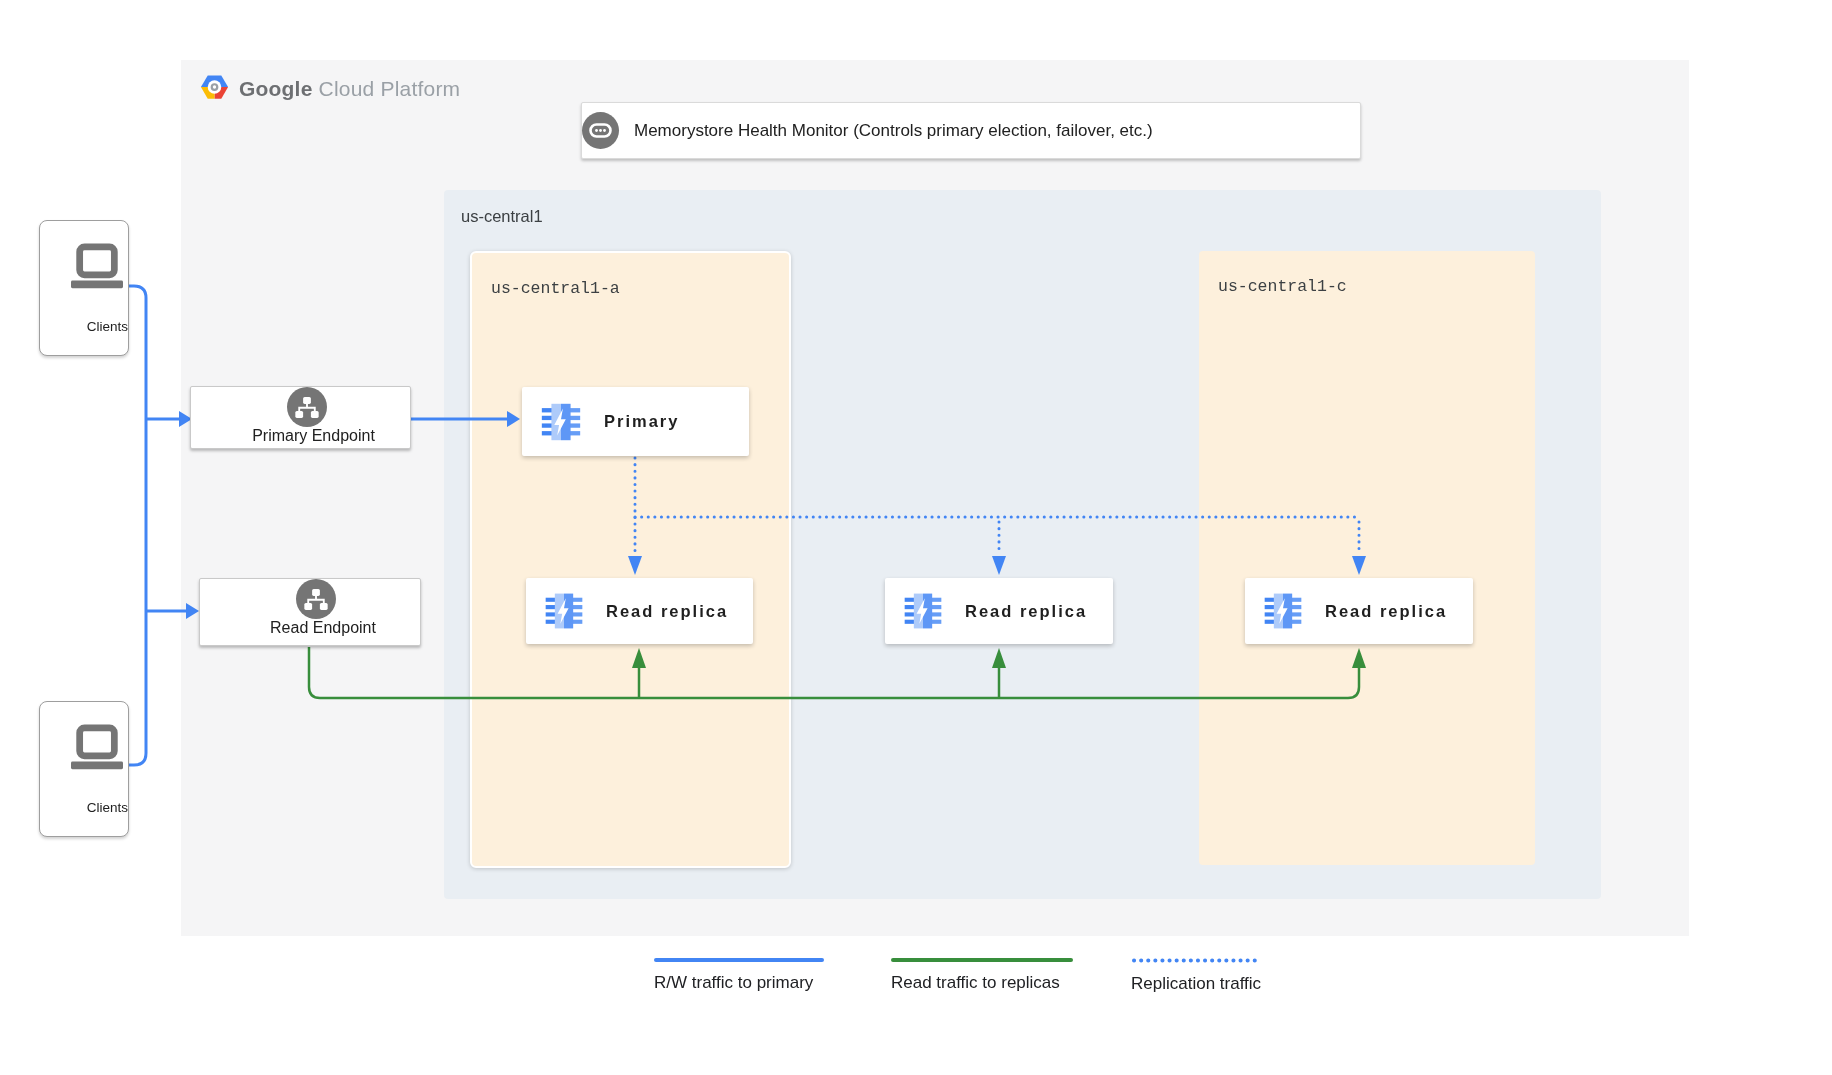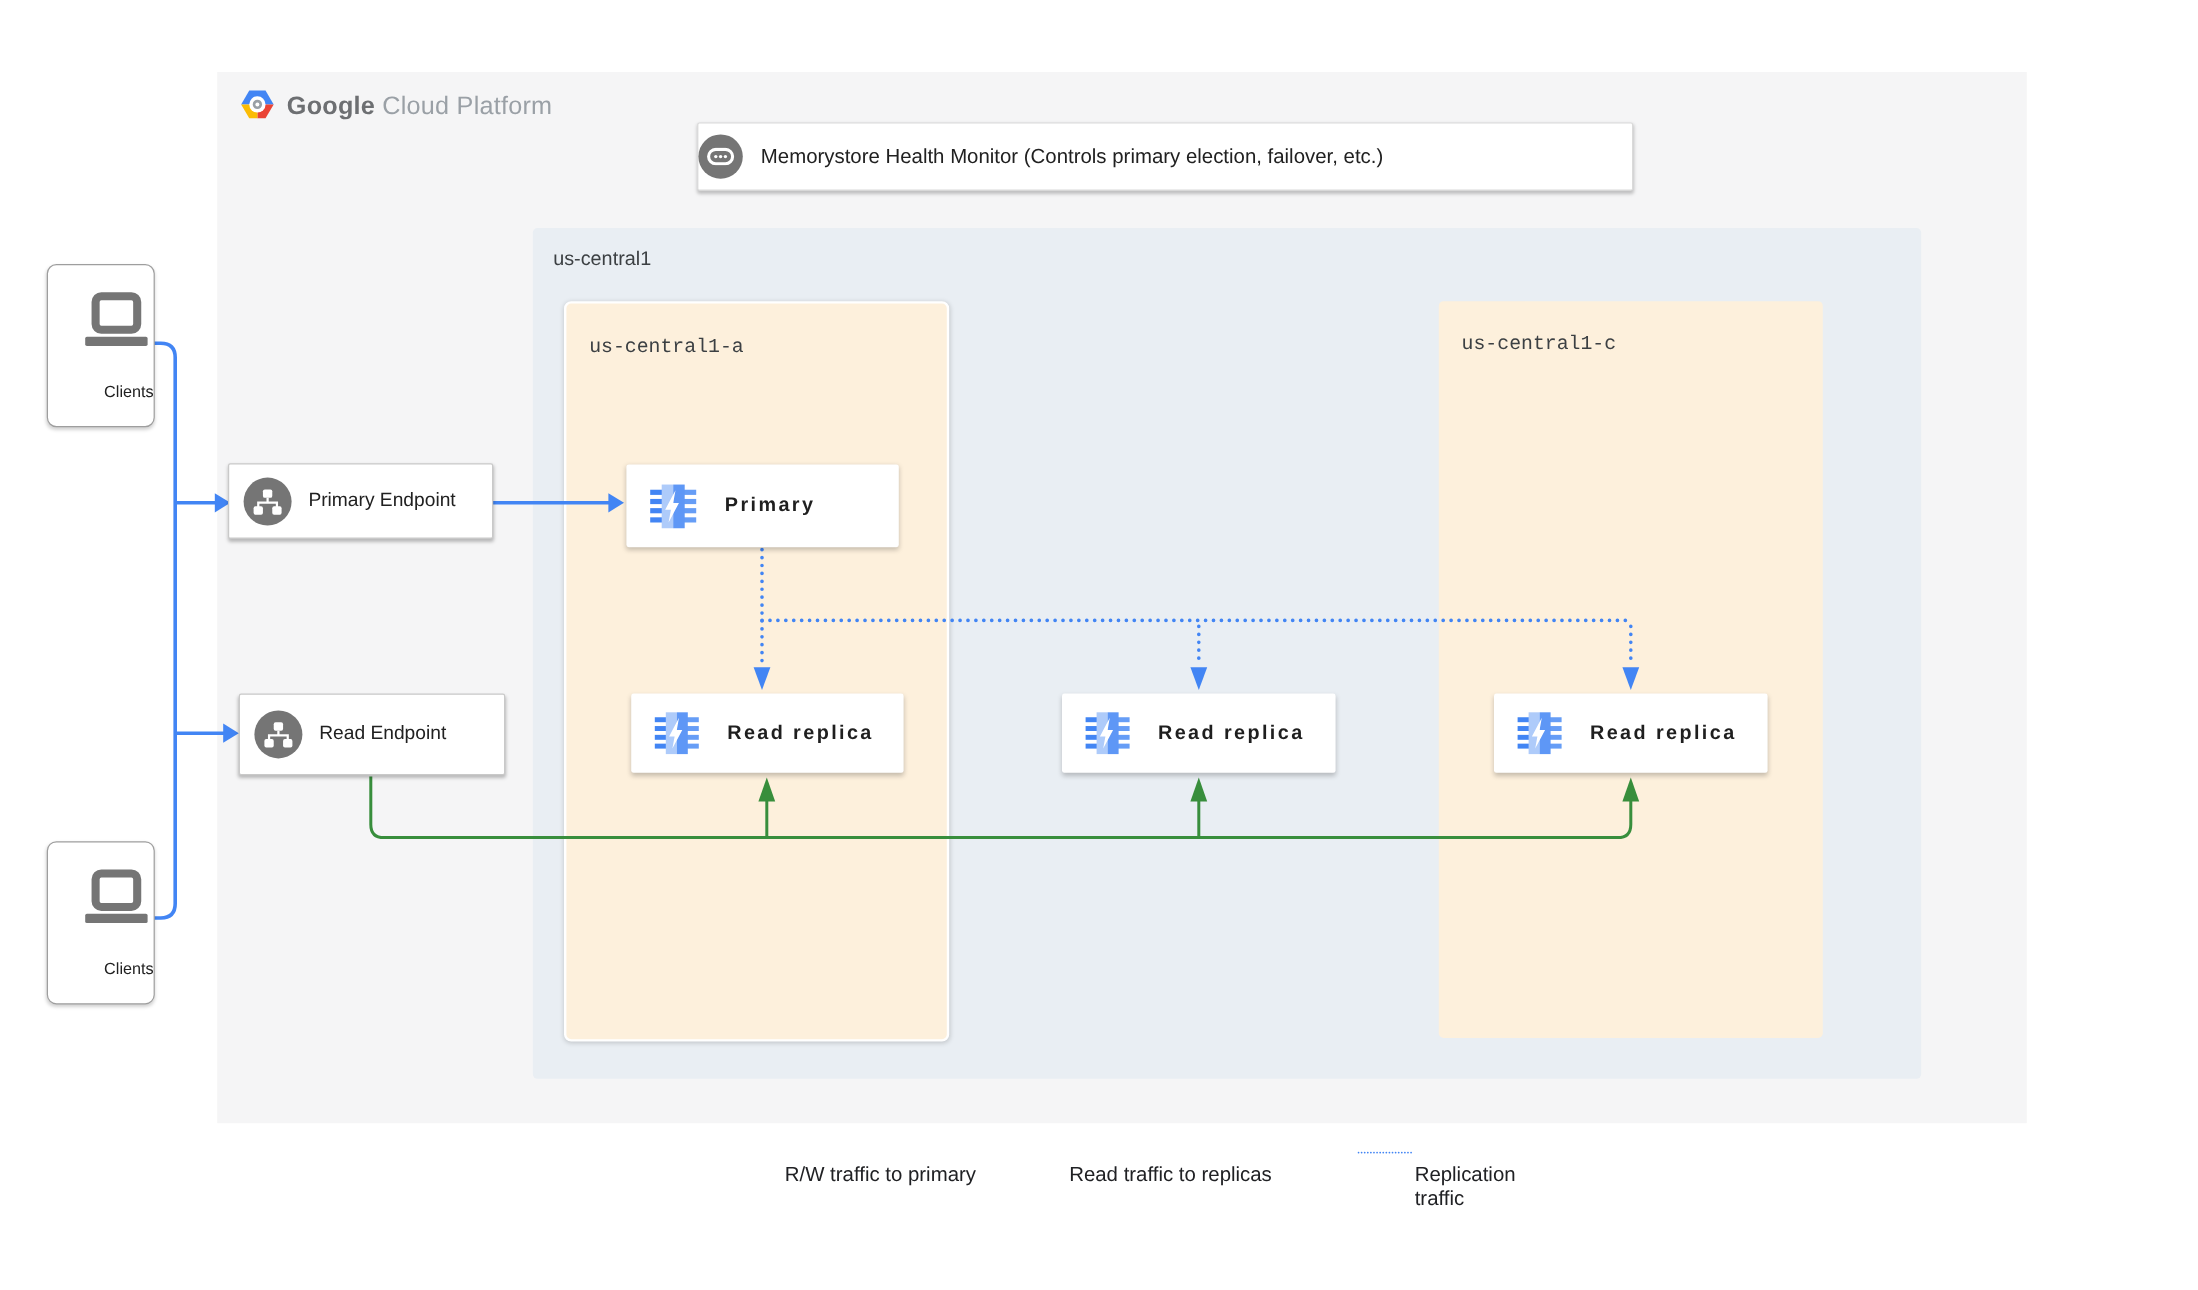--- a/index.html
+++ b/index.html
@@ -6,60 +6,60 @@
   #stage{position:relative;width:1832px;height:1075px;background:#ffffff;overflow:hidden;}
 
   
   .gcp-panel{position:absolute;left:181px;top:60px;width:1508px;height:876px;background:#f5f5f6;}
   .region{position:absolute;left:444px;top:190px;width:1157px;height:709px;background:#e9eef3;border-radius:4px;}
   .region-label{position:absolute;left:17px;top:17px;font-size:16.5px;color:#3c4043;}
   .zone{position:absolute;background:#fdf0dc;border-radius:4px;}
   .zone-label{position:absolute;left:19px;top:26px;font-size:16.5px;color:#3c4043;font-family:Liberation Mono, monospace;}
   .zone-a{left:470px;top:251px;width:321px;height:617px;border:2px solid #ffffff;box-shadow:0 1px 4px rgba(0,0,0,0.18);border-radius:6px;box-sizing:border-box;}
   .zone-b{left:839px;top:251px;width:320px;height:614px;}
-  .zone-c{left:1199px;top:251px;width:320px;height:614px;}
+  .zone-c{left:1199px;top:251px;width:320px;height:614px;padding-left:16px;}
 
   
   .brand{position:absolute;left:199px;top:73px;display:flex;align-items:flex-end;gap:9px;}
   .brand-text{font-size:21px;letter-spacing:0.2px;}
   .brand-bold{color:#6d6f72;font-weight:700;}
   .brand-light{color:#9aa0a6;font-weight:400;}
 
   
   .monitor{position:absolute;left:581px;top:102px;width:780px;height:57px;background:#ffffff;border:1px solid #dadada;border-radius:2px;box-shadow:0 2px 3px rgba(0,0,0,0.22);display:flex;align-items:center;box-sizing:border-box;}
   .monitor-icon{width:37px;height:37px;border-radius:50%;background:#757575;display:flex;align-items:center;justify-content:center;flex:0 0 auto;}
   .monitor-label{margin-left:15px;font-size:17px;color:#212121;}
 
   
   .client{position:absolute;width:90px;height:136px;background:#ffffff;border:1px solid #9e9e9e;border-radius:8px;box-shadow:0 2px 3px rgba(0,0,0,0.18);display:flex;flex-direction:column;align-items:flex-end;box-sizing:border-box;}
   .client-top{left:39px;top:220px;}
   .client-bottom{left:39px;top:701px;}
   .client svg{margin-top:22px;}
   .client-label{margin-top:24px;font-size:13.5px;color:#212121;}
 
   
-  .endpoint{position:absolute;background:#ffffff;border:1px solid #c9c9c9;border-radius:2px;box-shadow:0 2px 3px rgba(0,0,0,0.25);display:flex;align-items:center;padding-left:12px;box-sizing:border-box;}
+  .endpoint{position:absolute;background:#ffffff;border:1px solid #c9c9c9;border-radius:2px;box-shadow:0 2px 3px rgba(0,0,0,0.25);display:flex;align-items:center;padding-left:12px;box-sizing:border-box;flex-direction:column;}
   .endpoint-primary{left:190px;top:386px;width:221px;height:63px;}
   .endpoint-read{left:199px;top:578px;width:222px;height:68px;text-align:center;}
   .endpoint-icon{width:40px;height:40px;border-radius:50%;background:#757575;display:flex;align-items:center;justify-content:center;flex:0 0 auto;}
   .endpoint-label{margin-left:14px;font-size:16px;color:#212121;}
 
   
   .node{position:absolute;background:#ffffff;border-radius:2px;box-shadow:0 2px 4px rgba(0,0,0,0.22);display:flex;align-items:center;padding-left:16px;box-sizing:border-box;}
   .node-primary{left:522px;top:387px;width:227px;height:69px;}
   .node-replica-a{left:526px;top:578px;width:227px;height:66px;}
   .node-replica-b{left:885px;top:578px;width:228px;height:66px;}
   .node-replica-c{left:1245px;top:578px;width:228px;height:66px;}
   .node-label{margin-left:20px;font-size:16.5px;color:#1f1f1f;letter-spacing:2px;font-weight:bold;}
 
   
   .connectors{position:absolute;left:0;top:0;width:1832px;height:1075px;pointer-events:none;}
 
   
-  .legend-item{position:absolute;display:flex;flex-direction:row;}
+  .legend-item{position:absolute;display:flex;flex-direction:column;}
   .legend-swatch{height:4px;border-radius:2px;}
   .legend-label{margin-top:11px;font-size:17px;color:#202124;font-weight:500;}
   .legend-1{left:654px;top:958px;width:170px;}
   .legend-2{left:891px;top:958px;width:182px;}
   .legend-3{left:1131px;top:958px;width:132px;}
   .swatch-blue{background:#4285f4;}
   .swatch-green{background:#388e3c;}
 </style>
 </head>
 <body>

